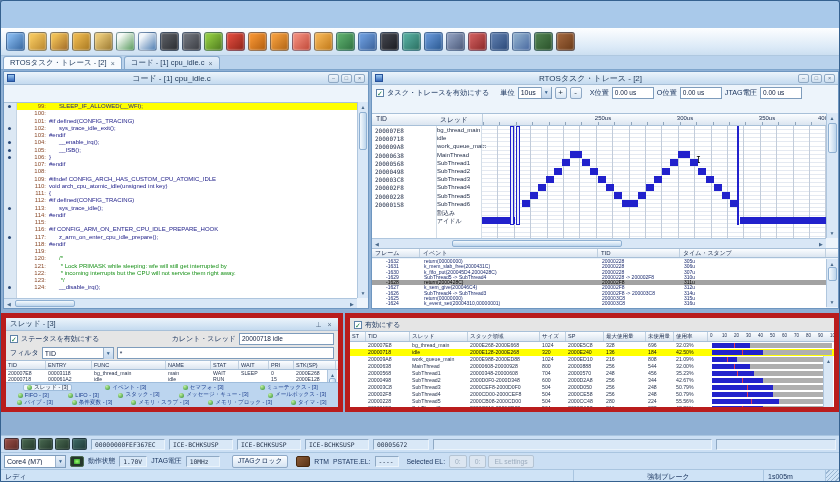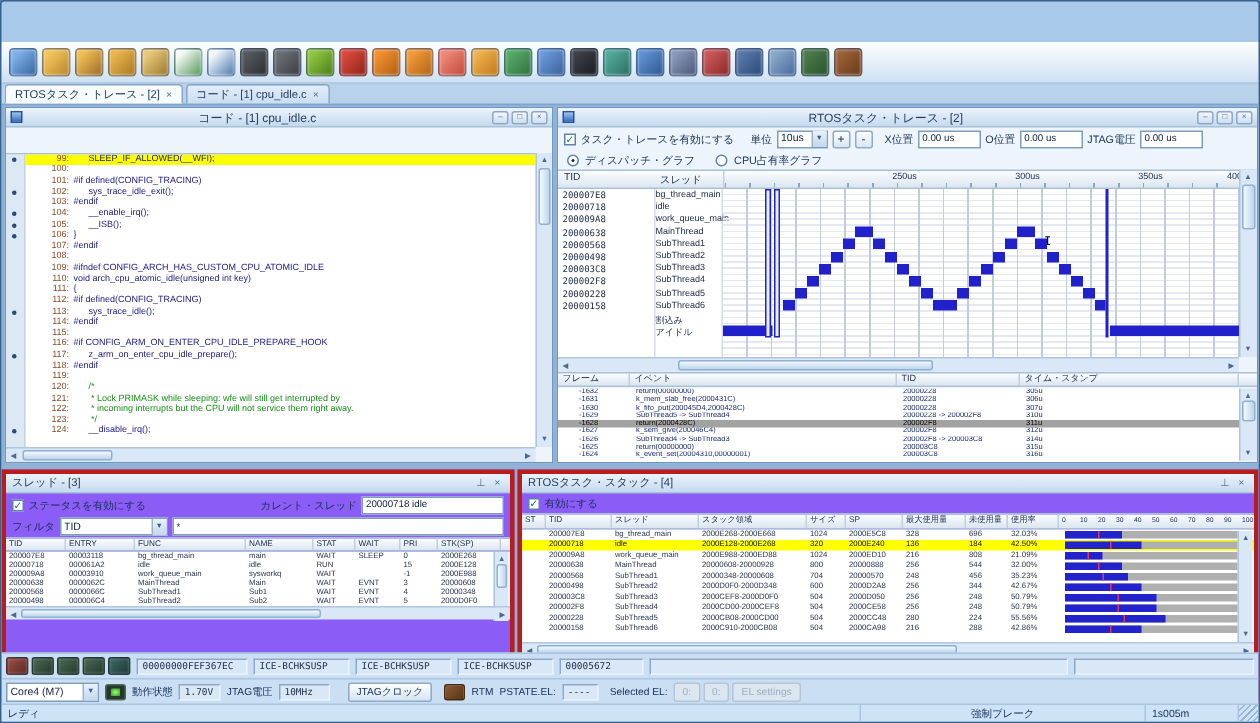--- a/index.html
+++ b/index.html
@@ -87,21 +87,21 @@
 .ehcell { padding-left:3px; border-right:1px solid #C0D0E0; line-height:9px; white-space:nowrap; overflow:hidden; }
 #e-rows { position:absolute; left:0; right:12px; top:187px; bottom:0; background:#fff; overflow:hidden; }
 .erow { display:flex; height:5.3px; font-family:"DejaVu Sans Mono",monospace; font-size:5px; line-height:5.3px; color:#1A2A6E; white-space:nowrap; }
 .erow.sel { background:#A2A2A2; color:#000; }
 .ecell { overflow:hidden; flex:none; }
 .evscroll { position:absolute; right:0; top:187px; bottom:1px; width:12px; background:#D9E7F6; border-left:1px solid #AFC6DE; font-size:5px; color:#4A6A8C; text-align:center; }
 .cursorI { position:absolute; font:8px "DejaVu Sans Mono",monospace; color:#000; }
 
 
 .bottom { position:absolute; top:310px; left:0; right:0; height:124px; background:#8FB0D4; }
-.panel { position:absolute; top:2px; height:155px; background:#8b5cf6; border:3px solid #b91c1c; overflow:hidden; }
+.panel { position:absolute; top:2px; height:99px; background:#e5e5e5; border:5px solid #b91c1c; overflow:hidden; }
 #threads-panel { left:0; width:342px; }
 #stack-panel { left:344px; width:494px; }
 .ptitle { height:13px; background:linear-gradient(#ECF4FB,#C4DAEF); display:flex; align-items:center; padding:0 4px; border-bottom:1px solid #A8C0D8; font-size:7.5px; color:#27405F; }
 .ptitle .ttext { flex:1; }
 .pin { width:9px; height:9px; margin-right:2px; position:relative; flex:none; }
 .pin::after { content:"⊥"; position:absolute; inset:0; font-size:7px; line-height:9px; text-align:center; color:#5A7089; }
 .px { width:9px; height:9px; font-size:7px; line-height:9px; text-align:center; color:#5A7089; flex:none; }
 .prow { display:flex; align-items:center; gap:3px; padding:0 4px; font-size:7px; color:#16305A; white-space:nowrap; }
 .thead { display:flex; height:10px; background:linear-gradient(#FBFDFF,#DBE5F0); border-top:1px solid #A8C0D8; border-bottom:1px solid #A8C0D8; font-size:5.5px; color:#203050; }
 .thcell { padding-left:2px; border-right:1px solid #C0D0E0; line-height:9px; white-space:nowrap; overflow:hidden; flex:none; }
@@ -260,26 +260,20 @@
           <span class="arrow">▼</span>
         </div>
         <div class="mini">+</div>
         <div class="mini">-</div>
         <span style="margin-left:5px;">X位置</span>
         <div class="sfield" style="width:42px;">0.00 us</div>
         <span>O位置</span>
         <div class="sfield" style="width:42px;">0.00 us</div>
         <span>JTAG電圧</span>
         <div class="sfield" style="width:42px;">0.00 us</div>
-      </div>
-      <div class="tradios">
-        <div class="radio on"></div>
-        <span>ディスパッチ・グラフ</span>
-        <div class="radio" style="margin-left:10px;"></div>
-        <span>CPU占有率グラフ</span>
       </div>
       <div class="gheader">
         <span class="ghcell" style="left:4px;">TID</span>
         <span class="ghcell" style="left:68px;">スレッド</span>
         <div class="gscale" id="g-scale">
             <span class="gtick" style="left: 105px;">250us</span>
             <span class="gtick" style="left: 187px;">300us</span>
             <span class="gtick" style="left: 269px;">350us</span>
             <span class="gtick" style="left: 325px;">400</span>
           </div>
@@ -591,25 +585,20 @@
             </div>
             <div class="btab">
               <span class="sphere"></span>
               <span>タイマ - [3]</span>
             </div>
           </div>
         </div>
     </div>
 
     <div class="panel" id="stack-panel">
-      <div class="ptitle">
-        <div class="ttext">RTOSタスク・スタック - [4]</div>
-        <div class="pin"></div>
-        <div class="px">×</div>
-      </div>
       <div class="prow" style="height:13px;">
         <div class="chk">✓</div>
         <span>有効にする</span>
       </div>
       <div class="thead" style="height:11px;position:relative;" id="s-head">
           <div class="thcell" style="width: 16px;">ST</div>
           <div class="thcell" style="width: 44px;">TID</div>
           <div class="thcell" style="width: 58px;">スレッド</div>
           <div class="thcell" style="width: 72px;">スタック領域</div>
           <div class="thcell" style="width: 26px;">サイズ</div>

